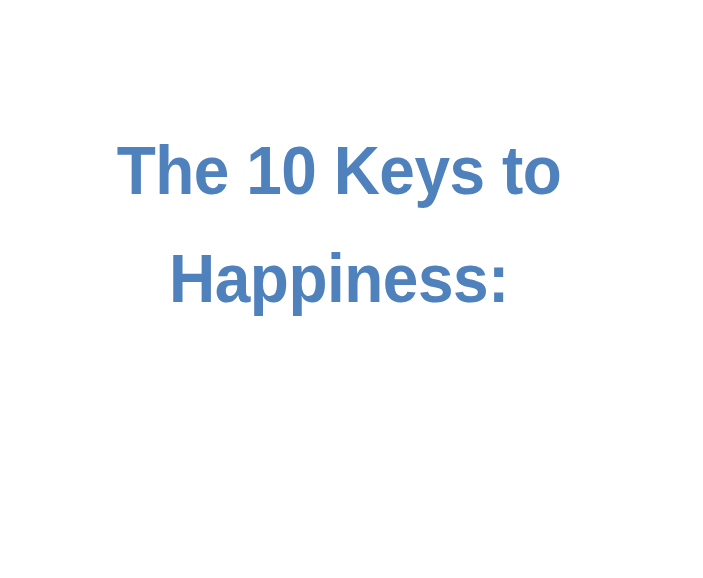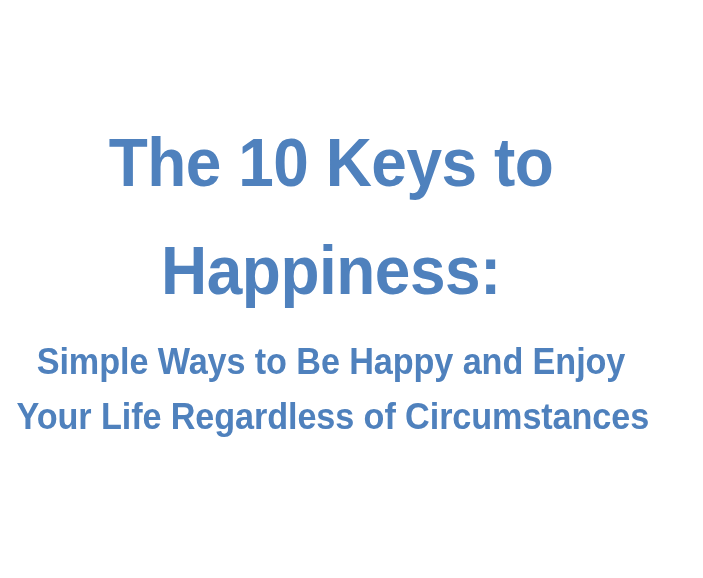--- a/index.html
+++ b/index.html
@@ -31,21 +31,21 @@
     width: 662px;   
     height: 578px;
     text-align: center;
   }
 
   .title {
     position: absolute;
     left: 0;
     top: 108px;
     width: 100%;
-    margin: 0;
+    margin: 8px;
     padding: 0;
     font-size: 68px;
     font-weight: bold;
     line-height: 108px;
     color: #4F81BD;
     letter-spacing: -0.5px;
     text-align: center;
     white-space: nowrap;
   }
 
@@ -82,20 +82,16 @@
 
 <div class="slide">
 
   <div class="content-block">
 
     <h1 class="title">
       <span class="title-line">The 10 Keys to</span>
       <span class="title-line">Happiness:</span>
     </h1>
 
-    <h2 class="subtitle">
-      <span class="subtitle-line">Simple Ways to Be Happy and Enjoy</span>
-      <span class="subtitle-line">Your Life Regardless of Circumstances</span>
-    </h2>
 
   </div>
 
 </div>
 
 </body></html>

